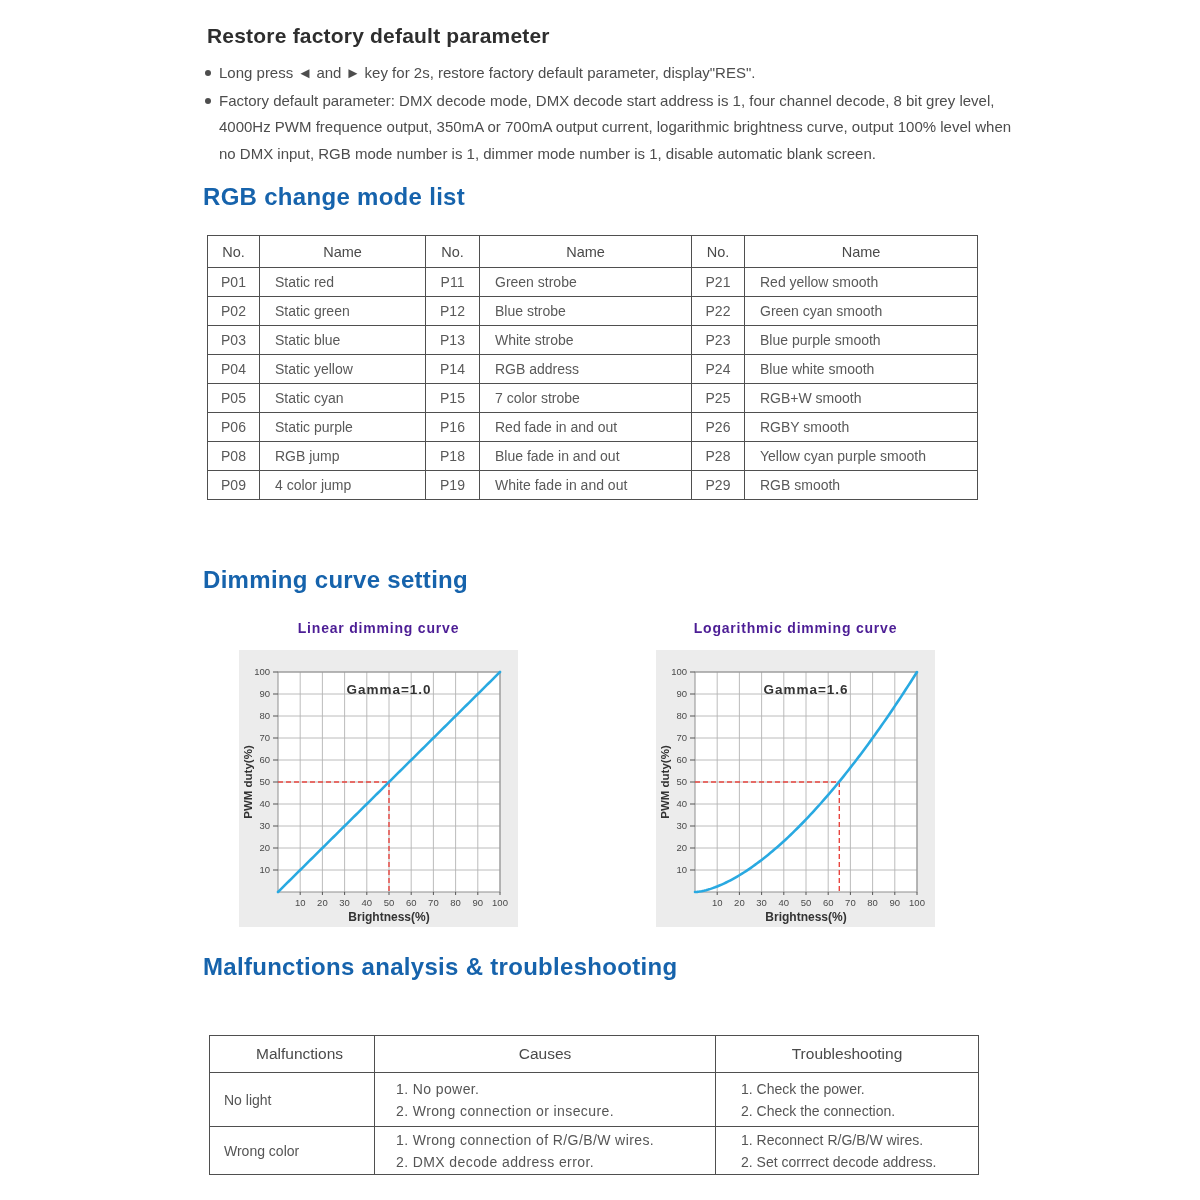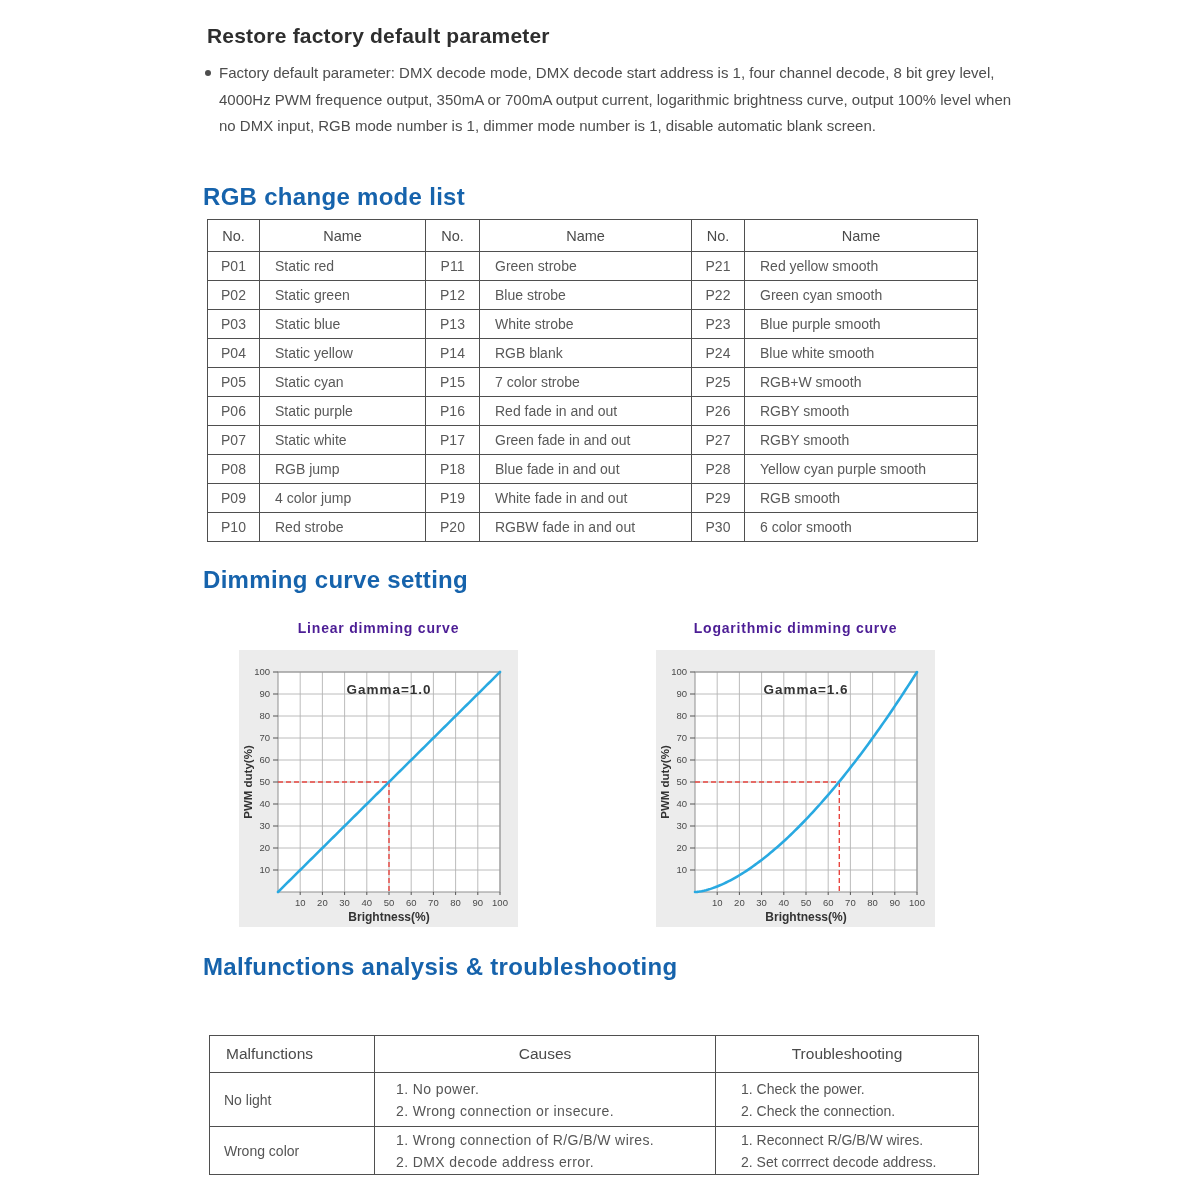--- a/index.html
+++ b/index.html
@@ -25,34 +25,34 @@
     position:absolute; margin:0; font-size:24px; font-weight:600;
     color:#1663ac; letter-spacing:0.3px;
   }
   #rgb-heading  { left:203px; top:183px; }
   #dim-heading  { left:203px; top:566px; }
   #malf-heading { left:203px; top:953px; }
 
   table { border-collapse:collapse; position:absolute; table-layout:fixed; }
   th, td { border:1px solid #4f4f4f; overflow:hidden; }
 
-  #rgb-table { left:207px; top:219px; width:770px;border-radius:29px; }
+  #rgb-table { left:207px; top:235px; width:770px;border-radius:29px; }
   #rgb-table th {
     height:29px; font-weight:normal; text-align:center;
     font-size:14.5px; color:#4a4a4a;
   }
   #rgb-table td { height:26px; font-size:14px; color:#595959; }
   #rgb-table td.no-cell { text-align:center; }
   #rgb-table td.name-cell { text-align:left; padding-left:15px; }
 
   #malf-table { left:209px; top:1035px; width:769px; }
   #malf-table th {
     height:34px; font-size:15.5px; font-weight:normal; color:#4a4a4a; text-align:center;
   }
-  #malf-table th.malf-h { text-align:left; padding-left:16px; }
+  #malf-table th.malf-h { text-align:center; padding-left:16px; }
   #malf-table td { font-size:14px; color:#555555; }
   #malf-table td.malf-name { padding-left:14px; }
   #malf-table td.lines-cell div { line-height:22px; }
   #malf-table td.causes-cell { padding-left:21px; letter-spacing:0.4px; }
   #malf-table td.trouble-cell { padding-left:25px; }
   #malf-table tr.row-0 td { height:51px; }
   #malf-table tr.row-1 td { height:45px; }
 
   .chart-title {
     position:absolute; top:620px; width:279px; text-align:center;
@@ -68,20 +68,21 @@
   svg text { font-family:"Liberation Sans", sans-serif; }
 </style>
 </head>
 <body>
 
 <div class="page">
 
   <h1 class="page-title">Restore factory default parameter</h1>
 
   <ul class="bullets">
+    <li>Long press ◄ and ► key for 2s, restore factory default parameter, display"RES".</li>
     <li>Factory default parameter: DMX decode mode, DMX decode start address is 1, four channel decode, 8 bit grey level, 4000Hz PWM frequence output, 350mA or 700mA output current, logarithmic brightness curve, output 100% level when no DMX input, RGB mode number is 1, dimmer mode number is 1, disable automatic blank screen.</li>
   </ul>
 
   <h2 class="section-heading" id="rgb-heading">RGB change mode list</h2>
 
   <table id="rgb-table">
       <colgroup>
         <col style="width: 52px;">
         <col style="width: 166px;">
         <col style="width: 54px;">
@@ -121,71 +122,55 @@
           <td class="name-cell">Static blue</td>
           <td class="no-cell">P13</td>
           <td class="name-cell">White strobe</td>
           <td class="no-cell">P23</td>
           <td class="name-cell">Blue purple smooth</td>
         </tr>
         <tr>
           <td class="no-cell">P04</td>
           <td class="name-cell">Static yellow</td>
           <td class="no-cell">P14</td>
-          <td class="name-cell">RGB blank</td>
+          <td class="name-cell">RGB address</td>
           <td class="no-cell">P24</td>
           <td class="name-cell">Blue white smooth</td>
         </tr>
         <tr>
           <td class="no-cell">P05</td>
           <td class="name-cell">Static cyan</td>
           <td class="no-cell">P15</td>
           <td class="name-cell">7 color strobe</td>
           <td class="no-cell">P25</td>
           <td class="name-cell">RGB+W smooth</td>
         </tr>
         <tr>
           <td class="no-cell">P06</td>
           <td class="name-cell">Static purple</td>
           <td class="no-cell">P16</td>
           <td class="name-cell">Red fade in and out</td>
           <td class="no-cell">P26</td>
           <td class="name-cell">RGBY smooth</td>
         </tr>
         <tr>
-          <td class="no-cell">P07</td>
-          <td class="name-cell">Static white</td>
-          <td class="no-cell">P17</td>
-          <td class="name-cell">Green fade in and out</td>
-          <td class="no-cell">P27</td>
-          <td class="name-cell">RGBY smooth</td>
-        </tr>
-        <tr>
           <td class="no-cell">P08</td>
           <td class="name-cell">RGB jump</td>
           <td class="no-cell">P18</td>
           <td class="name-cell">Blue fade in and out</td>
           <td class="no-cell">P28</td>
           <td class="name-cell">Yellow cyan purple smooth</td>
         </tr>
         <tr>
           <td class="no-cell">P09</td>
           <td class="name-cell">4 color jump</td>
           <td class="no-cell">P19</td>
           <td class="name-cell">White fade in and out</td>
           <td class="no-cell">P29</td>
           <td class="name-cell">RGB smooth</td>
-        </tr>
-        <tr>
-          <td class="no-cell">P10</td>
-          <td class="name-cell">Red strobe</td>
-          <td class="no-cell">P20</td>
-          <td class="name-cell">RGBW fade in and out</td>
-          <td class="no-cell">P30</td>
-          <td class="name-cell">6 color smooth</td>
         </tr>
       </tbody>
     </table>
 
   <h2 class="section-heading" id="dim-heading">Dimming curve setting</h2>
 
   <div class="chart-title" id="chart-title-0">Linear dimming curve</div>
   <div class="chart-title" id="chart-title-1">Logarithmic dimming curve</div>
 
   <div class="chart-panel" id="chart-panel-0">

